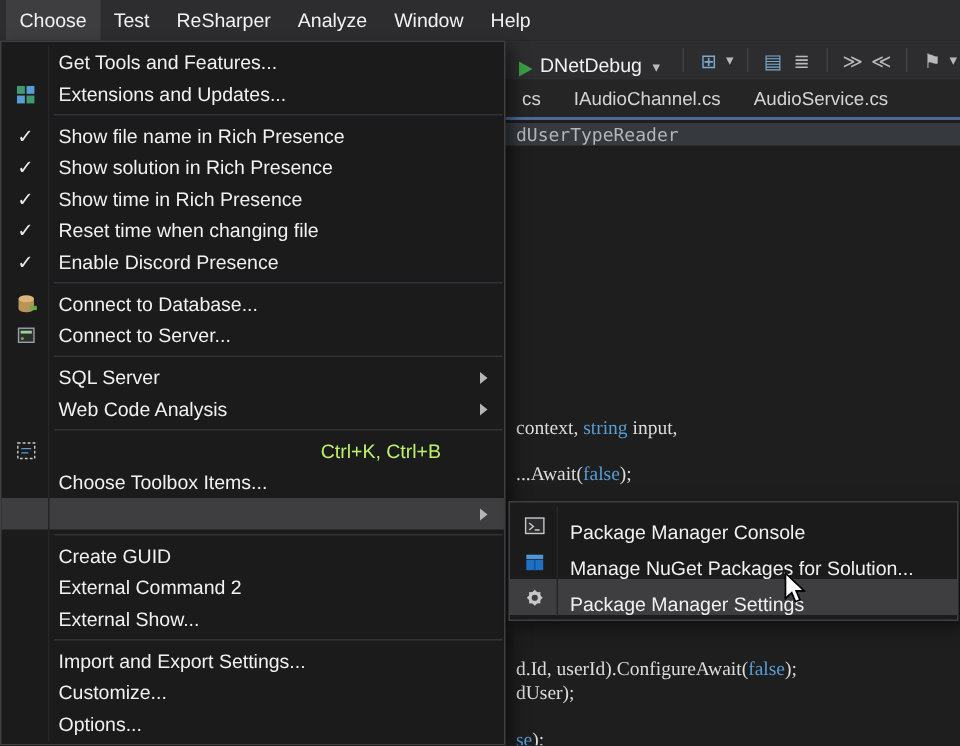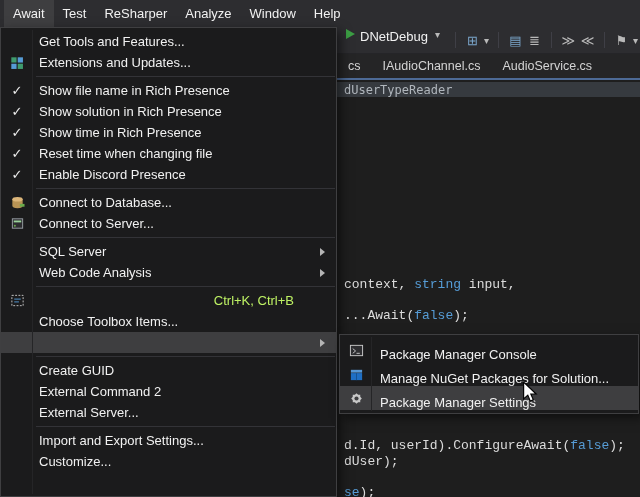--- a/index.html
+++ b/index.html
@@ -10,41 +10,41 @@
   
   .menubar{position:absolute;top:0;left:0;right:0;height:27px;background:#2d2d30;
     display:flex;align-items:stretch;color:#f1f1f1;font-size:13px;padding-left:4px;z-index:5}
   .mb-item{padding:0 9px;display:flex;align-items:center;cursor:default;white-space:nowrap}
   .mb-item.open{background:#3e3e40}
 
   
   .toolbar{position:absolute;top:27px;left:0;right:0;height:27px;background:#2d2d30;
     border-bottom:1px solid #252528;display:flex;align-items:center;color:#c0c0c0;
     font-size:13px;padding-left:340px;z-index:1;white-space:nowrap}
-  .run-btn{display:flex;align-items:flex-start;gap:5px;padding:0 6px;height:22px}
+  .run-btn{display:flex;align-items:flex-end;gap:5px;padding:0 6px;height:22px}
   .run-tri{width:0;height:0;border-left:9px solid #3c9e44;border-top:5px solid transparent;
     border-bottom:5px solid transparent}
   .run-label{color:#f1f1f1}
   .caret{font-size:10px;color:#b9b9b9;padding:0 2px}
   .tsep{width:1px;height:16px;background:#3f3f46;margin:0 7px}
   .tico{width:22px;text-align:center;font-size:13px;color:#b9b9b9}
   .tico.blue{color:#7ba7cc}
 
   
   .tabstrip{position:absolute;top:54px;left:0;right:0;height:26px;background:#252526;
     border-bottom:2px solid #4d6a96;display:flex;align-items:stretch;padding-left:337px;z-index:1}
   .tab{display:flex;align-items:center;padding:0 11px;color:#d4d4d4;font-size:12.5px;white-space:nowrap}
 
   
   .navstrip{position:absolute;top:82px;left:0;right:0;height:15px;background:#363a3f;z-index:1;
     display:flex;align-items:center;padding-left:344px;color:#b0b6bc;
     font-family:"DejaVu Sans Mono",monospace;font-size:12px}
 
   
-  .code{position:absolute;left:344px;font-family:Liberation Mono, monospace;font-size:13px;
+  .code{position:absolute;left:344px;font-family:Liberation Serif, serif;font-size:13px;
     color:#dcdcdc;white-space:pre;z-index:1}
   .c-kw{color:#569cd6}
 
   
   .menu-panel{position:absolute;left:0;top:27px;width:337px;height:470px;background:#1b1b1c;
     border:1px solid #3f3f41;box-shadow:4px 4px 10px rgba(0,0,0,.5);padding-top:3px;z-index:10}
   .menu-panel::after{content:"";position:absolute;left:31px;top:2px;bottom:2px;width:1px;background:#252527}
   .mi{position:relative;height:21px;display:flex;align-items:center;padding:0 12px 0 38px;
     color:#f1f1f1;font-size:13px;white-space:nowrap}
   .mi.hl{background:#3e3e40}
@@ -64,21 +64,21 @@
   .smi.hl{background:#3e3e40}
 
   .cursor{position:absolute;left:521px;top:381px;z-index:20}
 </style>
 </head>
 <body>
 
 <div class="screen">
 
   <div class="menubar">
-    <div class="mb-item open">Await</div>
+    <div class="mb-item open">Choose</div>
     <div class="mb-item">Test</div>
     <div class="mb-item">ReSharper</div>
     <div class="mb-item">Analyze</div>
     <div class="mb-item">Window</div>
     <div class="mb-item">Help</div>
   </div>
 
   <div class="toolbar">
     <div class="run-btn">
       <span class="run-tri"></span>
@@ -199,28 +199,31 @@
       <span class="subarrow"></span>
     </div>
     <div class="sep"></div>
     <div class="mi">
       <span class="lbl">Create GUID</span>
     </div>
     <div class="mi">
       <span class="lbl">External Command 2</span>
     </div>
     <div class="mi">
-      <span class="lbl">External Server...</span>
+      <span class="lbl">External Show...</span>
     </div>
     <div class="sep"></div>
     <div class="mi">
       <span class="lbl">Import and Export Settings...</span>
     </div>
     <div class="mi">
       <span class="lbl">Customize...</span>
+    </div>
+    <div class="mi">
+      <span class="lbl">Options...</span>
     </div>
   </div>
 
   <div class="submenu">
     <div class="smi">
       <span class="ico">
         <svg width="15" height="15" viewBox="0 0 16 16">
             <rect x="1.5" y="2.5" width="13" height="11" fill="#2d2d30" stroke="#c8c8c8"></rect>
             <path d="M4 6 L7 8.5 L4 11" stroke="#c8c8c8" fill="none"></path>
             <line x1="8" y1="11" x2="11.5" y2="11" stroke="#c8c8c8"></line>

